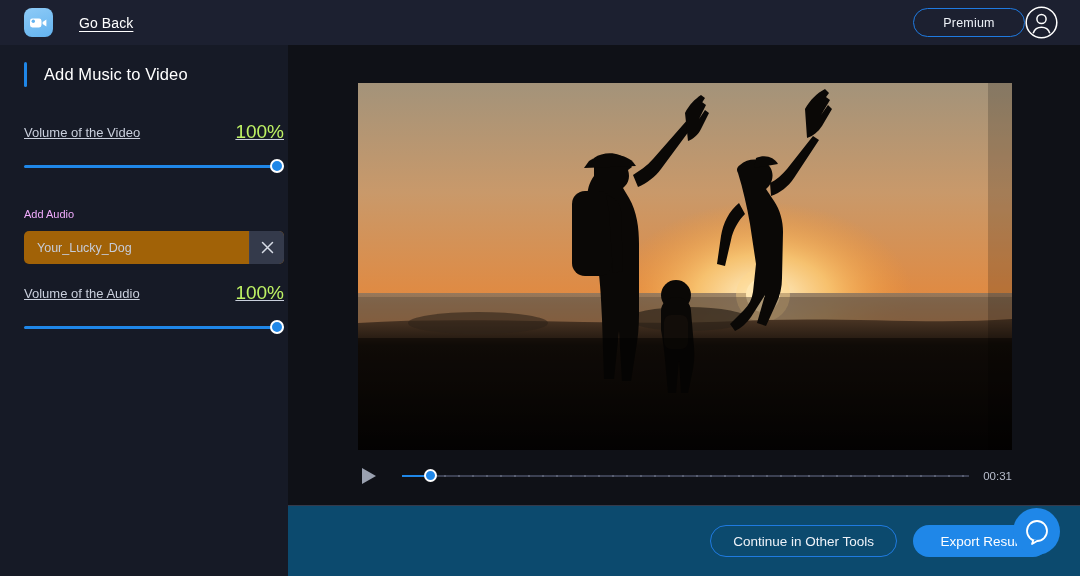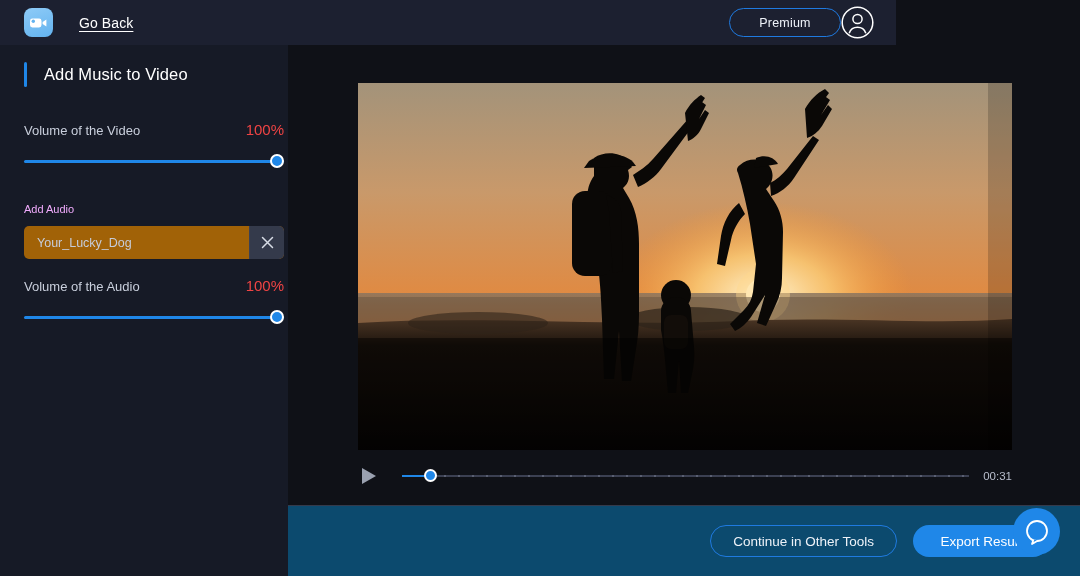--- a/index.html
+++ b/index.html
@@ -6,21 +6,21 @@
   html, body {
     width: 1080px; height: 576px;
     background: #0f1117;
     font-family: "Liberation Sans", sans-serif;
     overflow: hidden;
   }
   .app { position: relative; width: 1080px; height: 576px; background: #0f1117; }
 
   
   .header {
-    position: absolute; left: 0; top: 0; width: 896px; height: 45px;
+    position: absolute; left: 0; top: 0; width: 1080px; height: 45px;
     background: #1c2030;
     display: flex; align-items: center;
   }
   .logo {
     width: 29px; height: 29px; margin-left: 24px;
     border-radius: 8px;
     background: linear-gradient(160deg, #8ecbf7 0%, #63b3ef 100%);
     display: flex; align-items: center; justify-content: center;
     flex: none;
   }
@@ -44,24 +44,24 @@
   .sidebar {
     position: absolute; left: 0; top: 45px; width: 308px; height: 531px;
     background: #161a26;
     padding: 0 24px;
   }
   .panel-title-row { display: flex; align-items: center; margin-top: 17px; }
   .accent-bar { width: 3px; height: 25px; background: #1f87e8; border-radius: 2px; flex: none; }
   .panel-title { margin-left: 17px; color: #ffffff; font-size: 16.5px; letter-spacing: .1px; }
 
   .row-label {
-    display: flex; align-items: flex-end; justify-content: space-between;
-    color: #c9cfdc; font-size: 13px;
-  }
-  .row-label .value { color: #ef4444; font-size: 15px; }
+    display: flex; align-items: center; justify-content: space-between;
+    color: #c9cfdc; font-size: 13px; text-decoration: underline;
+  }
+  .row-label .value { color: #bef264; font-size: 19px; }
 
   .slider { position: relative; height: 14px; margin-top: 16px; }
   .slider .track {
     position: absolute; left: 0; right: 0; top: 6px; height: 2.5px;
     background: #1f87e8; border-radius: 2px;
   }
   .slider .thumb {
     position: absolute; top: 0; right: 0; width: 14px; height: 14px;
     border-radius: 50%; background: #1f87e8; border: 2px solid #ffffff;
     cursor: pointer;

